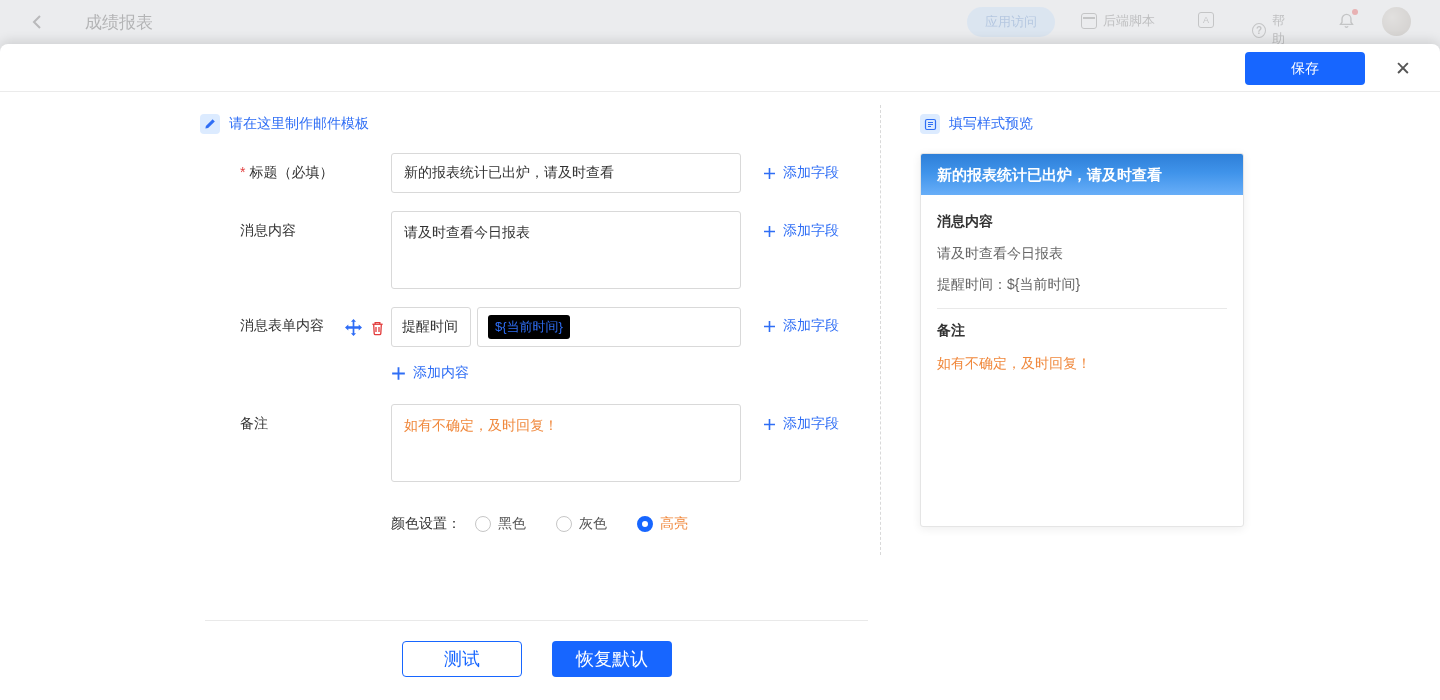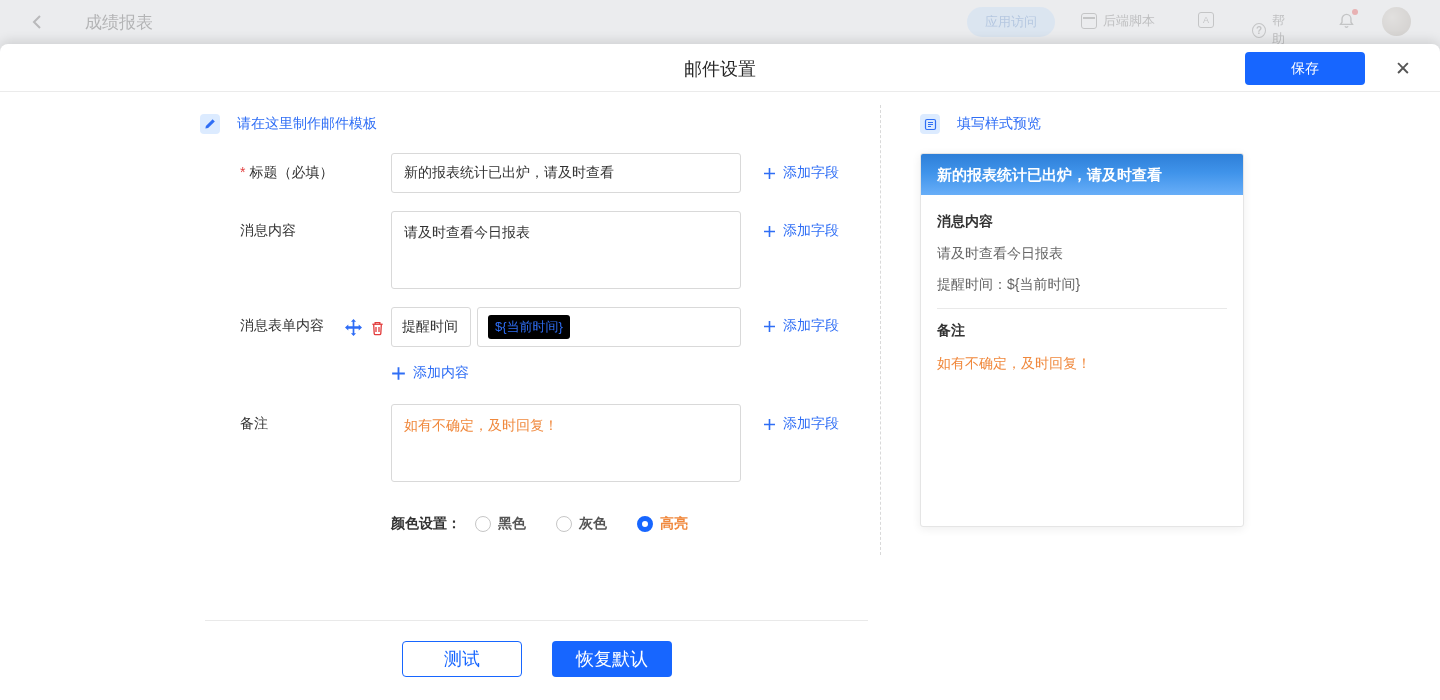--- a/index.html
+++ b/index.html
@@ -36,21 +36,21 @@
   .modal { position:absolute; top:44px; left:0; width:1440px; height:656px; background:#fff;
            border-radius:8px 8px 0 0; box-shadow:0 -3px 12px rgba(0,0,0,.12); }
   .modal-header { position:relative; height:48px; border-bottom:1px solid #ebebeb; }
   .modal-title { position:absolute; left:0; right:0; top:13px; text-align:center; font-size:18px; color:#262626; font-weight:500; }
   .save-btn { position:absolute; right:75px; top:8px; width:120px; height:33px; background:#1766ff; color:#fff;
               border:none; border-radius:4px; font-size:14px; cursor:pointer; font-family:inherit; }
   .close-x { position:absolute; right:24px; top:11px; width:26px; height:26px; font-size:19px; color:#555;
              display:flex; align-items:center; justify-content:center; cursor:pointer; }
 
   .modal-body { position:relative; height:607px; }
-  .sec-header { position:absolute; display:flex; align-items:center; gap:17px; font-size:14px; color:#2f6ef5; }
+  .sec-header { position:absolute; display:flex; align-items:center; gap:9px; font-size:14px; color:#2f6ef5; }
   .sec-header .icon-bg { width:20px; height:20px; border-radius:4px; background:#dcebff; display:inline-flex;
                          align-items:center; justify-content:center; }
   .form-header { left:200px; top:22px; }
 
   .flabel { position:absolute; left:200px; color:#333;margin-left:40px; }
   .req { color:#e23d3d; margin-right:4px; }
 
   .tinput, .ttextarea, .fake-input {
     position:absolute; border:1px solid #d9d9d9; border-radius:3px; background:#fff;
     font-size:14px; color:#333; font-family:inherit;
@@ -60,21 +60,21 @@
   .ttextarea.orange-text { color:#f0883c; }
 
   .add-link { position:absolute; display:flex; align-items:center; gap:7px; color:#2f6ef5; font-size:14px; cursor:pointer; }
 
   .row-icons { position:absolute; display:flex; align-items:center; gap:7px; }
   .icon-btn { width:17px; height:17px; display:inline-flex; align-items:center; justify-content:center; cursor:pointer; }
 
   .fake-input { display:flex; align-items:center; padding:0 10px; }
   .token-chip { background:#000000; color:#2f6ef5; border-radius:3px; padding:3px 7px; font-size:13px; }
 
-  .color-row { position:absolute; left:391px; top:423px; display:flex; align-items:center;font-weight:bold; }
+  .color-row { position:absolute; left:391px; top:423px; display:flex; align-items:center; }
   .color-label { color:#333; margin-right:14px; }
   .radio { display:flex; align-items:center; gap:7px; margin-right:30px; cursor:pointer; color:#555; }
   .radio-circle { width:16px; height:16px; border:1px solid #c6c6c6; border-radius:50%; background:#fff; }
   .radio.checked .radio-circle { border:5px solid #1766ff; }
   .radio.checked .radio-label { color:#f0883c; }
 
   .h-divider { position:absolute; left:205px; top:528px; width:663px; height:1px; background:#e9e9e9; }
 
   .btn { position:absolute; top:549px; width:120px; height:36px; border-radius:4px; font-size:18px;
          font-family:inherit; cursor:pointer; }
@@ -123,21 +123,20 @@
           <path d="M6.6 13.4a1.5 1.5 0 0 0 2.8 0" fill="none" stroke="#777" stroke-width="1.3"></path>
         </svg>
       <span class="dot"></span>
     </span>
     <span class="tb-avatar"></span>
   </div>
 </div>
 
 <div class="modal">
   <div class="modal-header">
-    <div class="modal-title">邮件设置</div>
     <button class="save-btn">保存</button>
     <span class="close-x">✕</span>
   </div>
 
   <div class="modal-body">
 
     <div class="sec-header form-header">
       <span class="icon-bg">
         <svg width="12" height="12" viewBox="0 0 12 12">
             <path d="M8.6 1.2l2.2 2.2-6.7 6.7-2.7.5.5-2.7z" fill="#2f6ef5"></path>

